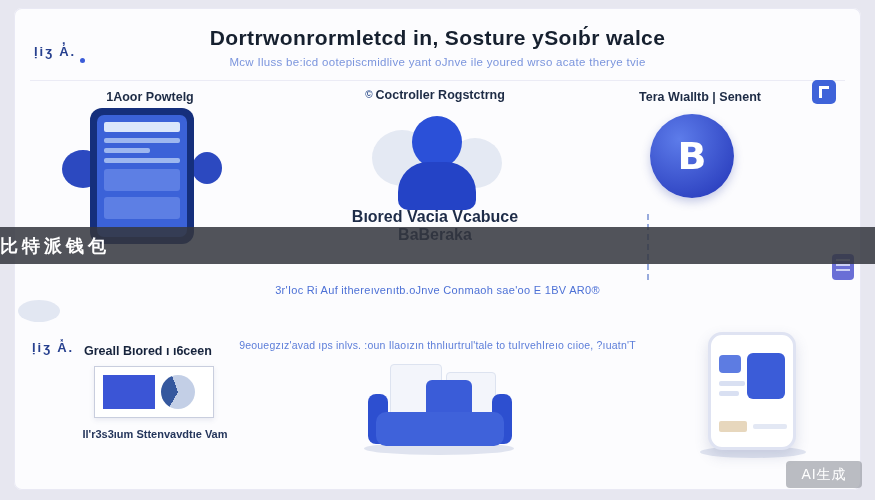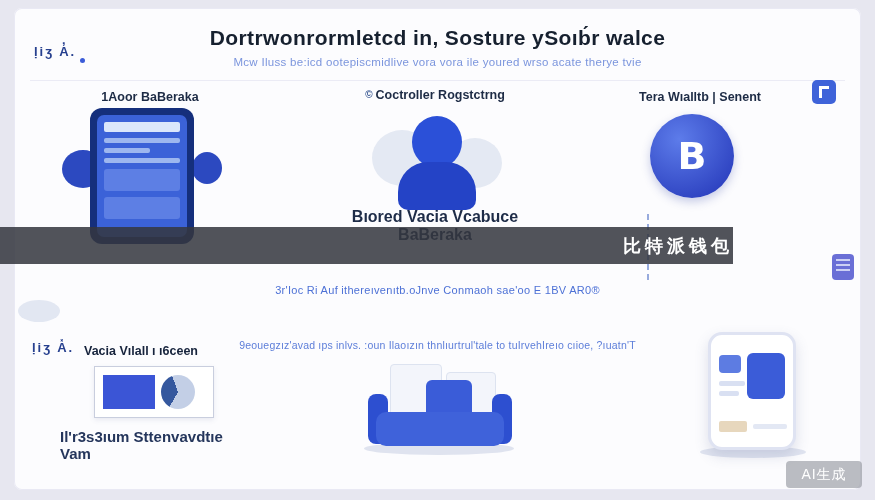--- a/index.html
+++ b/index.html
@@ -61,43 +61,43 @@
   .edge-icon1 .glyph { position:absolute; left:7px; top:6px; width:10px; height:12px;
                        border-left:3px solid #fff; border-top:3px solid #fff; }
   .edge-icon2 { position:absolute; left:832px; top:254px; width:22px; height:26px; border-radius:4px;
                 background:#6a6fd6; padding:5px 4px; }
   .edge-icon2 i { display:block; height:2px; background:#ccd0f4; margin-bottom:3px; }
 
   .dash-v { position:absolute; left:647px; top:214px; height:66px; width:0;
             border-left:2px dashed #97aadd; z-index:1; }
 
   
-  .banner { position:absolute; left:0; top:227px; width:733px; height:37px;
-            background:rgba(52,55,63,.86); z-index:5; display:flex; align-items:center; justify-content:flex-end; }
+  .banner { position:absolute; left:0; top:227px; width:875px; height:37px;
+            background:rgba(52,55,63,.86); z-index:5; display:flex; align-items:center; justify-content:flex-start; }
   .banner-text { color:#fff; font-size:18px; font-weight:700; letter-spacing:4px; }
 
   
   .mid-line1 { position:absolute; left:0; right:0; top:284px; text-align:center; font-size:11px;
                font-weight:400; color:#4d71d6; letter-spacing:.3px; }
   .mid-line2 { position:absolute; left:0; right:0; top:303px; text-align:center; font-size:10.5px;
                color:#5d7ed9; letter-spacing:.2px;margin-top:36px; }
   .deco-ellipse { position:absolute; left:18px; top:300px; width:42px; height:22px; border-radius:50%;
                   background:#e2e7f2; }
 
   
   .brand-mark-2 { position:absolute; left:32px; top:340px; font-size:13px; font-weight:700;
                   color:#27408f; letter-spacing:2px; }
   .bl-label { position:absolute; left:84px; top:344px; width:180px; font-size:12.5px; font-weight:700;
               color:#16233c; }
   .bl-card { position:absolute; left:94px; top:366px; width:120px; height:52px; background:#fff;
              border:1px solid #c9cede; box-shadow:0 2px 5px rgba(90,100,150,.12); }
   .bl-rect { position:absolute; left:8px; top:8px; width:52px; height:34px; background:#3b55d6; }
   .bl-pie { position:absolute; left:66px; top:8px; width:34px; height:34px; border-radius:50%;
             background:conic-gradient(from 210deg, #35589e 0 130deg, #c3cfe6 130deg 360deg); }
-  .bl-caption { position:absolute; left:60px; top:428px; width:190px; font-size:15px;
+  .bl-caption { position:absolute; left:60px; top:428px; width:190px; text-align:center; font-size:11px;
                 font-weight:700; color:#25365c; }
 
   
   .ill-couch { position:absolute; left:360px; top:352px; width:160px; height:102px; }
   .co-shadow { position:absolute; left:4px; top:90px; width:150px; height:13px; border-radius:50%; background:#dfe3ef; }
   .co-back1 { position:absolute; left:30px; top:12px; width:52px; height:54px; background:#f3f5fb;
               border:1px solid #dde3f0; border-radius:4px; }
   .co-back2 { position:absolute; left:86px; top:20px; width:50px; height:46px; background:#f3f5fb;
               border:1px solid #dde3f0; border-radius:4px; }
   .co-pillow { position:absolute; left:66px; top:28px; width:46px; height:50px; background:#3a5cd8; border-radius:6px; }
@@ -124,24 +124,24 @@
 </style>
 </head>
 <body>
 
 <div class="stage">
   <div class="card"></div>
 
   <div class="brand-mark">ḷiʒ A̓.</div>
   <div class="brand-dot"></div>
   <div class="title">Dortrwonrormletcd in, Sosture ySoıb́r walce</div>
-  <div class="subtitle">Mcw Iluss be:icd ootepiscmidlive vora vora ile youred wrso acate therye tvie</div>
+  <div class="subtitle">Mcw Iluss be:icd ootepiscmidlive yant oJnve ile youred wrso acate therye tvie</div>
   <div class="divider-top"></div>
 
-  <div class="col-label lbl-1">1Aoor BaBeraka</div>
+  <div class="col-label lbl-1">1Aoor Powtelg</div>
   <div class="col-label lbl-3">Tera Wıalltb | Senent</div>
   <div class="col-label lbl-2">
     <span class="c-icon">©</span><span>Coctroller Rogstctrng</span>
   </div>
 
   <div class="ill-phone1">
     <div class="p1-blob-l"></div>
     <div class="p1-blob-r"></div>
     <div class="p1-body">
       <div class="p1-screen">
@@ -180,21 +180,21 @@
 
   <div class="banner">
     <span class="banner-text">比特派钱包</span>
   </div>
 
   <div class="mid-line1">3r'Ioc Ri Auf ithereıvenıtb.oJnve Conmaoh sae'oo E 1BV AR0®</div>
   <div class="mid-line2">9eouegzız'avad ıps inlvs. :oun Ilaoızın thnlıurtrul'tale to tuIrvehIreıo cıioe, ?ıuatn'T</div>
   <div class="deco-ellipse"></div>
 
   <div class="brand-mark-2">ḷiʒ A̽.</div>
-  <div class="bl-label">Vacia Vılall ı ı6ceen</div>
+  <div class="bl-label">Greall Bıored ı ı6ceen</div>
   <div class="bl-card">
     <div class="bl-rect"></div>
     <div class="bl-pie"></div>
   </div>
   <div class="bl-caption">Il'r3s3ıum Sttenvavdtıe Vam</div>
 
   <div class="ill-couch">
     <div class="co-shadow"></div>
     <div class="co-back1"></div>
     <div class="co-back2"></div>

